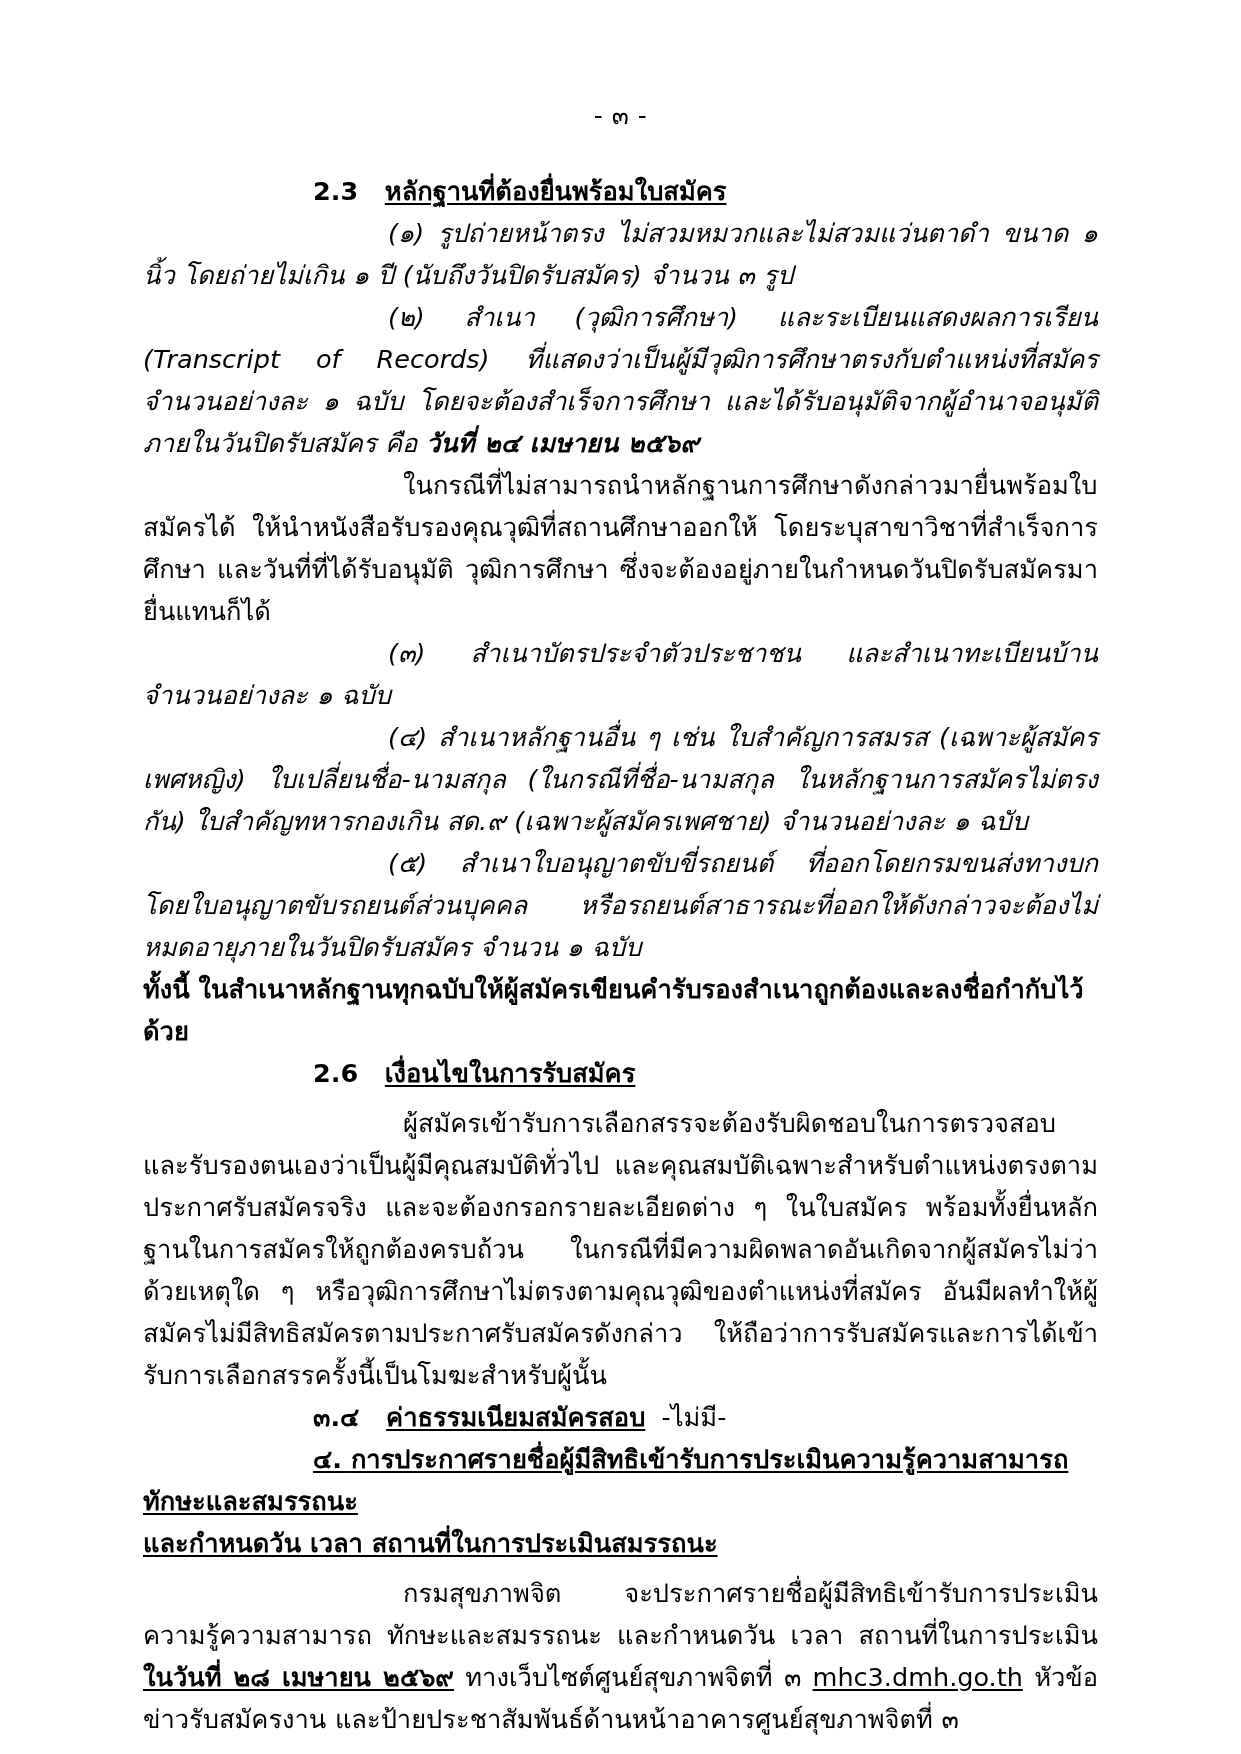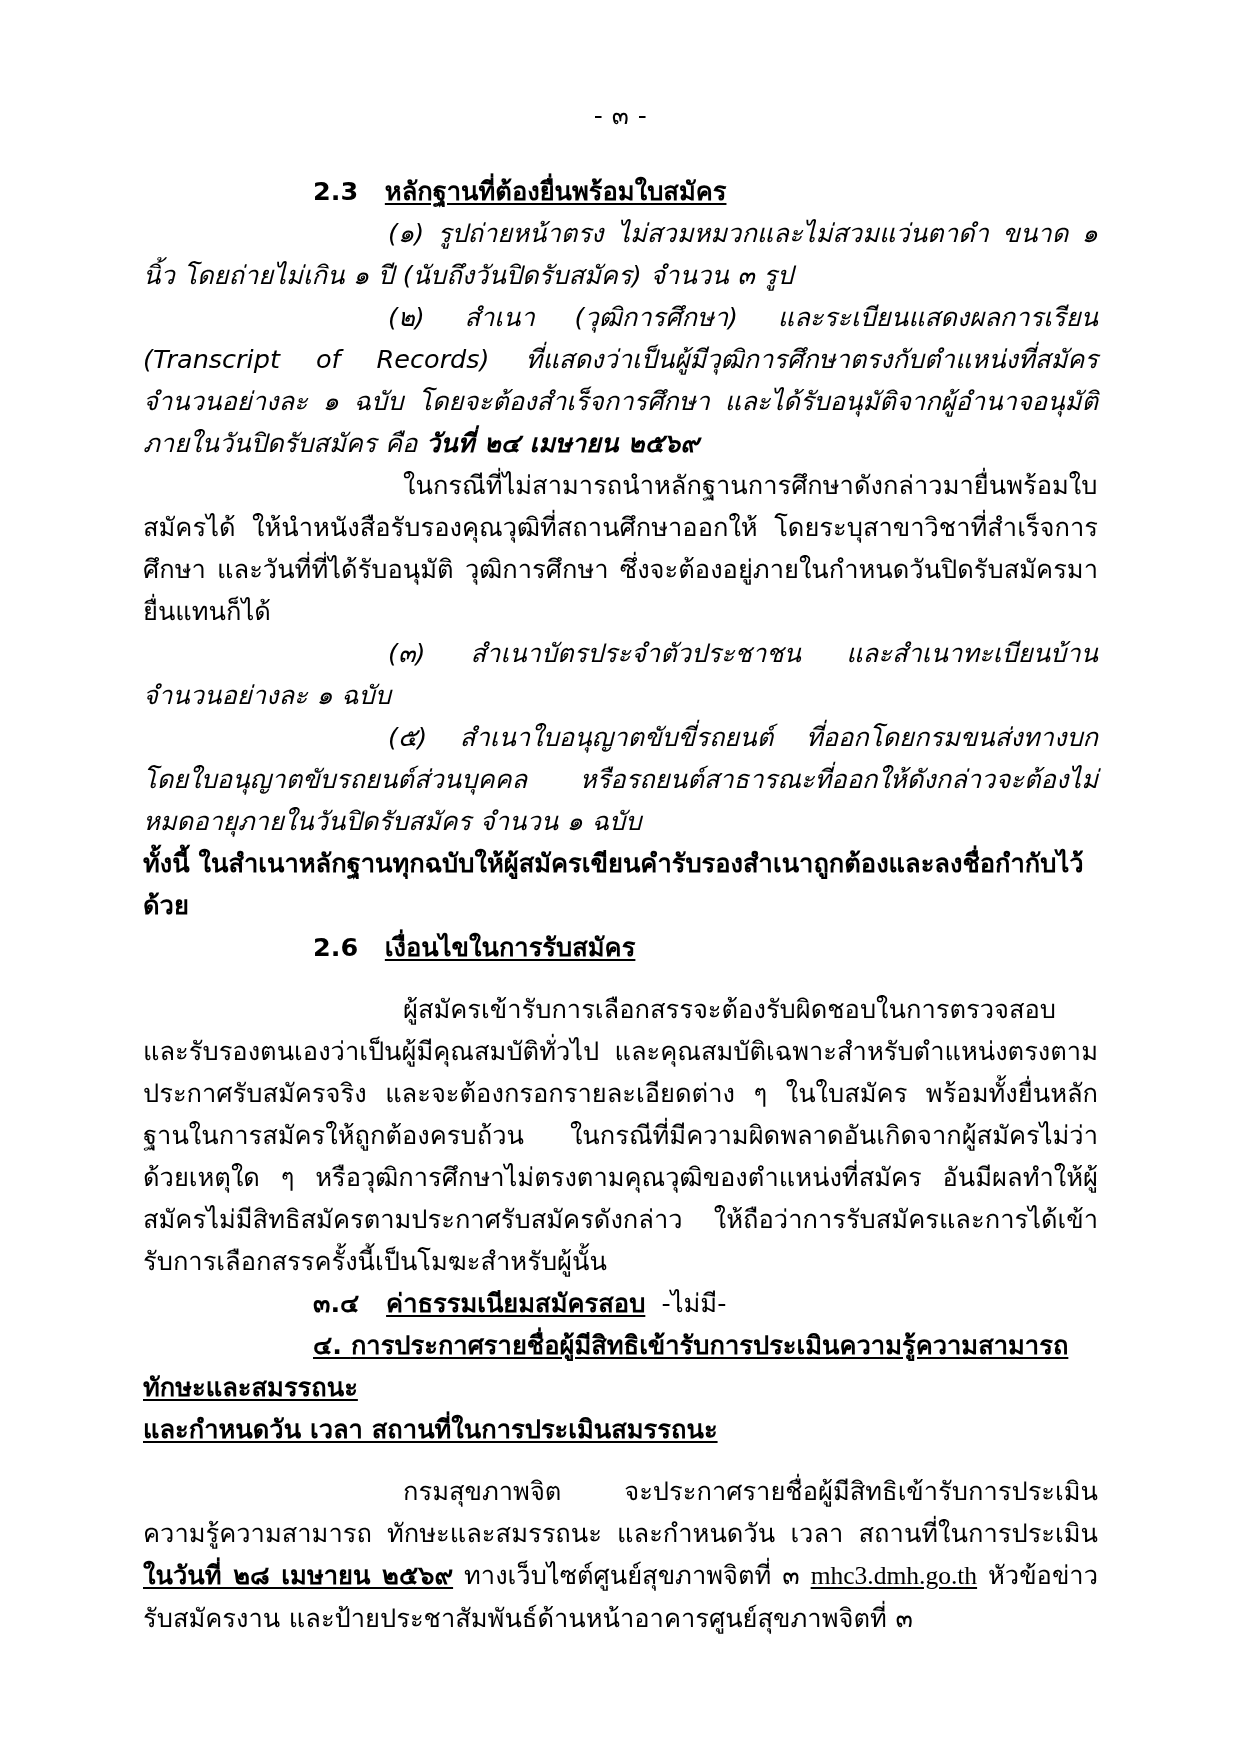--- a/index.html
+++ b/index.html
@@ -53,21 +53,21 @@
     text-indent: 0;
     word-spacing: 0.5px;
   }
 
   .para + .para {
     margin-top: 0;
   }
   .indent-md { text-indent: 245px; font-style: italic; }
   .indent-lg { text-indent: 260px; }
 
-  .gap-sm { margin-top: 20px; }
+  .gap-sm { margin-top: 8px; }
   .gap-md { margin-top: 18px; }
   .gap-lg { margin-top: 30px; }
 
   
   .heading-row {
     margin: 0;
     text-indent: 170px;
     font-weight: bold;
   }
   .heading-row .num {
@@ -106,21 +106,20 @@
     margin: 0;
     font-weight: bold;
   }
 
   b, strong { font-weight: bold; }
   .u { text-decoration: underline; text-underline-offset: 3px; }
   .link {
     text-decoration: underline;
     text-underline-offset: 3px;
     color: #000000;
-    font-family: Liberation Serif, serif;
   }
   .nowrap { white-space: nowrap; }
 </style>
 </head>
 <body>
 
 <div class="page">
 
   <div class="page-number">- ๓ -</div>
 
@@ -135,20 +134,22 @@
       <span>รูปถ่ายหน้าตรง ไม่สวมหมวกและไม่สวมแว่นตาดำ ขนาด ๑ นิ้ว โดยถ่ายไม่เกิน ๑ ปี (นับถึงวันปิดรับสมัคร) จำนวน ๓ รูป</span></p>
 
     <p class="para indent-md gap-sm"><span>(๒)</span>
       <span>สำเนา (วุฒิการศึกษา) และระเบียนแสดงผลการเรียน (Transcript of Records) ที่แสดงว่าเป็นผู้มีวุฒิการศึกษาตรงกับตำแหน่งที่สมัคร จำนวนอย่างละ ๑ ฉบับ โดยจะต้องสำเร็จการศึกษา และได้รับอนุมัติจากผู้อำนาจอนุมัติภายในวันปิดรับสมัคร คือ </span><b class="nowrap">วันที่ ๒๔ เมษายน ๒๕๖๙</b></p>
 
     <p class="para indent-lg gap-sm"><span>ในกรณีที่ไม่สามารถนำหลักฐานการศึกษาดังกล่าวมายื่นพร้อมใบสมัครได้ ให้นำหนังสือรับรองคุณวุฒิที่สถานศึกษาออกให้ โดยระบุสาขาวิชาที่สำเร็จการศึกษา และวันที่ที่ได้รับอนุมัติ วุฒิการศึกษา ซึ่งจะต้องอยู่ภายในกำหนดวันปิดรับสมัครมายื่นแทนก็ได้</span></p>
 
     <p class="para indent-md gap-sm"><span>(๓)</span>
       <span>สำเนาบัตรประจำตัวประชาชน  และสำเนาทะเบียนบ้าน จำนวนอย่างละ  ๑  ฉบับ</span></p>
 
+    <p class="para indent-md gap-sm"><span>(๔)</span>
+      <span>สำเนาหลักฐานอื่น ๆ เช่น ใบสำคัญการสมรส (เฉพาะผู้สมัครเพศหญิง) ใบเปลี่ยนชื่อ-นามสกุล (ในกรณีที่ชื่อ-นามสกุล ในหลักฐานการสมัครไม่ตรงกัน) ใบสำคัญทหารกองเกิน สด.๙ (เฉพาะผู้สมัครเพศชาย) จำนวนอย่างละ  ๑  ฉบับ</span></p>
 
     <p class="para indent-md gap-sm"><span>(๕)</span>
       <span>สำเนาใบอนุญาตขับขี่รถยนต์ ที่ออกโดยกรมขนส่งทางบก โดยใบอนุญาตขับรถยนต์ส่วนบุคคล หรือรถยนต์สาธารณะที่ออกให้ดังกล่าวจะต้องไม่หมดอายุภายในวันปิดรับสมัคร  จำนวน ๑ ฉบับ</span></p>
 
     <p class="center-bold gap-md">ทั้งนี้  ในสำเนาหลักฐานทุกฉบับให้ผู้สมัครเขียนคำรับรองสำเนาถูกต้องและลงชื่อกำกับไว้ด้วย</p>
 
     <p class="heading-row gap-md">
       <span class="num">2.6</span>
       <span>&nbsp;&nbsp;</span><span class="ul">เงื่อนไขในการรับสมัคร</span>
     </p>

